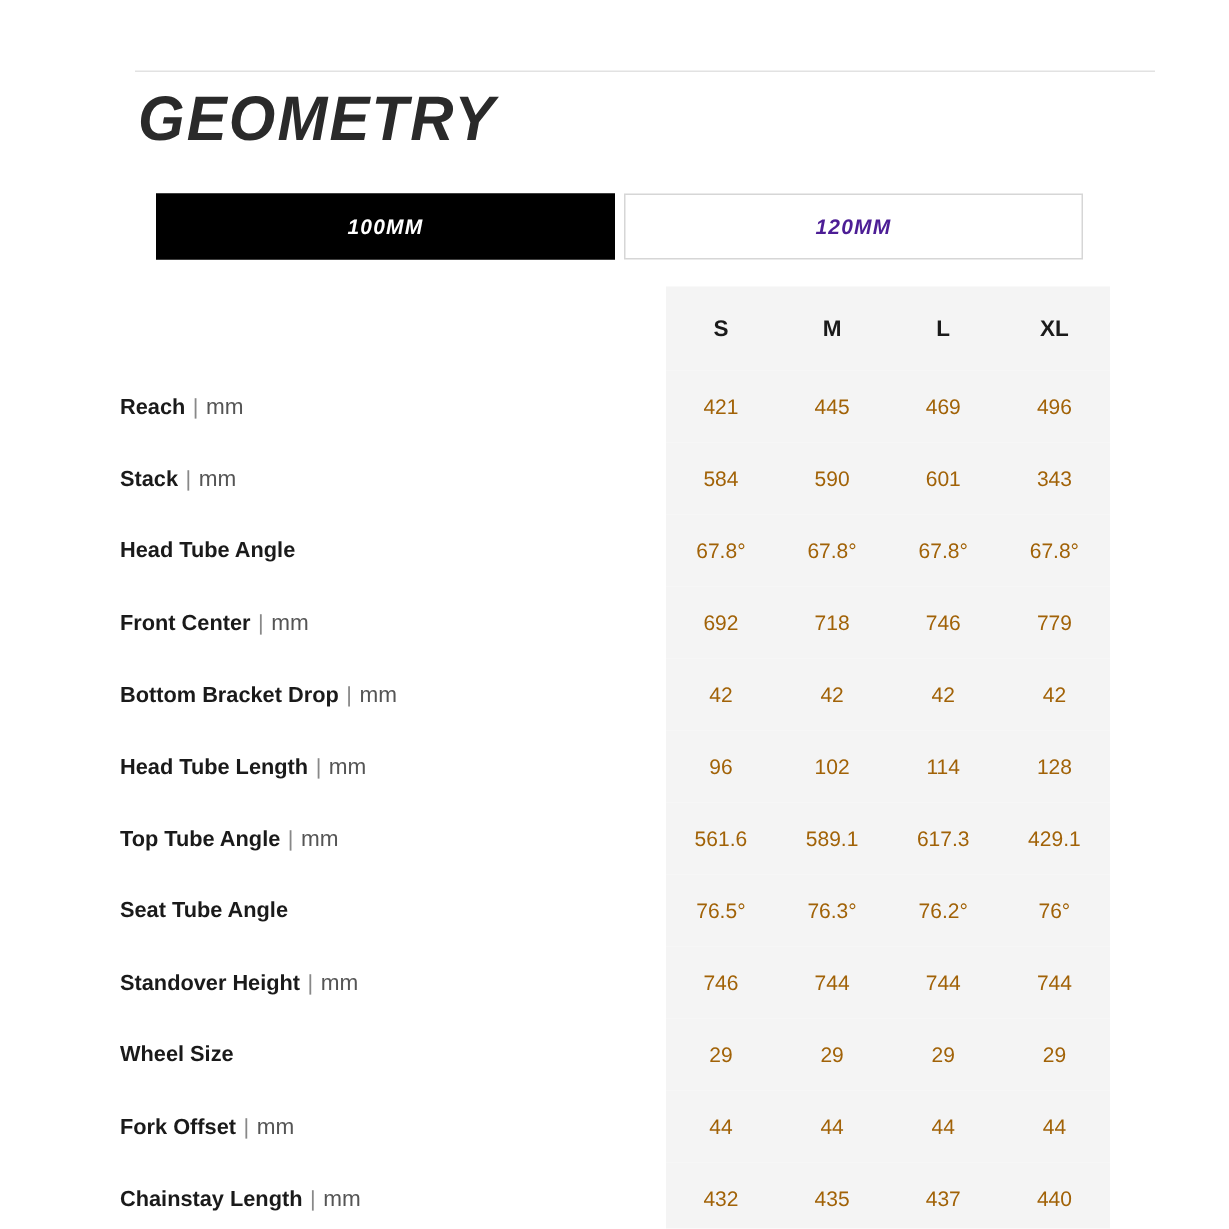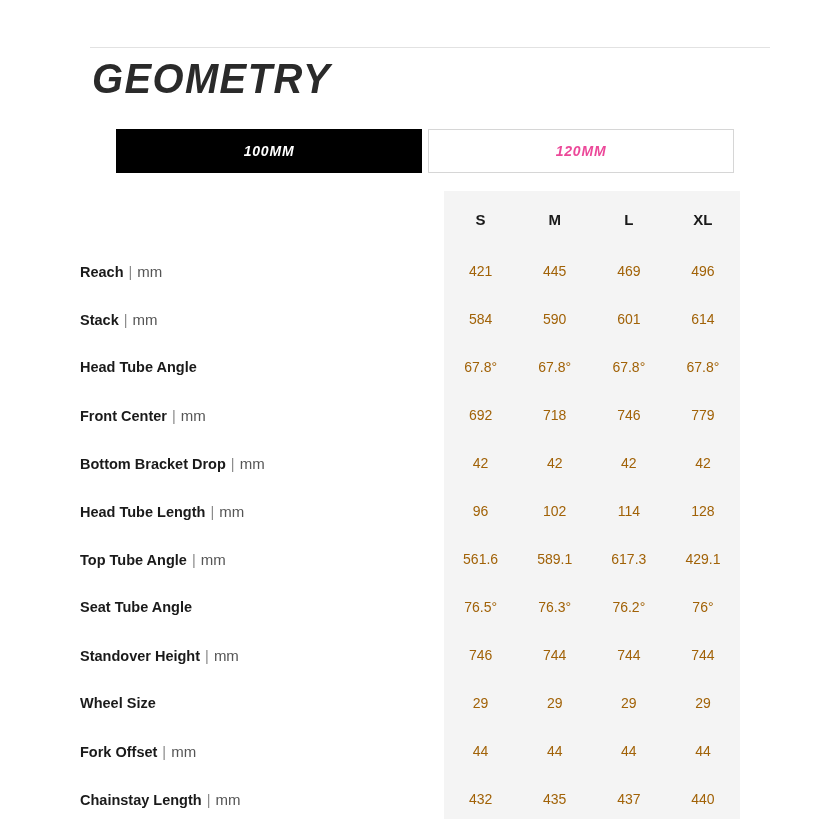--- a/index.html
+++ b/index.html
@@ -38,40 +38,40 @@
     font-size: 42px;
     font-weight: bold;
     font-style: italic;
     letter-spacing: 1.5px;
     color: #2a2a2a;
     transform: scaleX(0.95);
     transform-origin: left center;
   }
   .toggle-row {
     position: absolute;
-    left: 116px;
+    left: 104px;
     top: 86px;
     display: flex;
     gap: 6px;
   }
   .toggle-btn {
     width: 306px;
     height: 44px;
     box-sizing: border-box;
     display: flex;
     align-items: center;
     justify-content: center;
     font-size: 14px;
     font-weight: bold;
     font-style: italic;
     letter-spacing: 0.8px;
     cursor: pointer;
     border: 1px solid #d6d6d6;
     background: #ffffff;
-    color: #ec4899;
+    color: #4c1d95;
   }
   .toggle-btn.active {
     background: #000000;
     color: #ffffff;
     border-color: #000000;
   }
 
   .table-wrap {
     position: absolute;
     left: 80px;
@@ -172,21 +172,21 @@
           <td class="val col-shade">445</td>
           <td class="val col-shade">469</td>
           <td class="val col-shade">496</td>
         </tr>
 
         <tr class="row">
           <td class="label"><span>Stack</span><span class="sep"> | </span><span class="unit">mm</span></td>
           <td class="val col-shade">584</td>
           <td class="val col-shade">590</td>
           <td class="val col-shade">601</td>
-          <td class="val col-shade">614</td>
+          <td class="val col-shade">343</td>
         </tr>
 
         <tr class="row">
           <td class="label"><span>Head Tube Angle</span></td>
           <td class="val col-shade">67.8°</td>
           <td class="val col-shade">67.8°</td>
           <td class="val col-shade">67.8°</td>
           <td class="val col-shade">67.8°</td>
         </tr>
 

